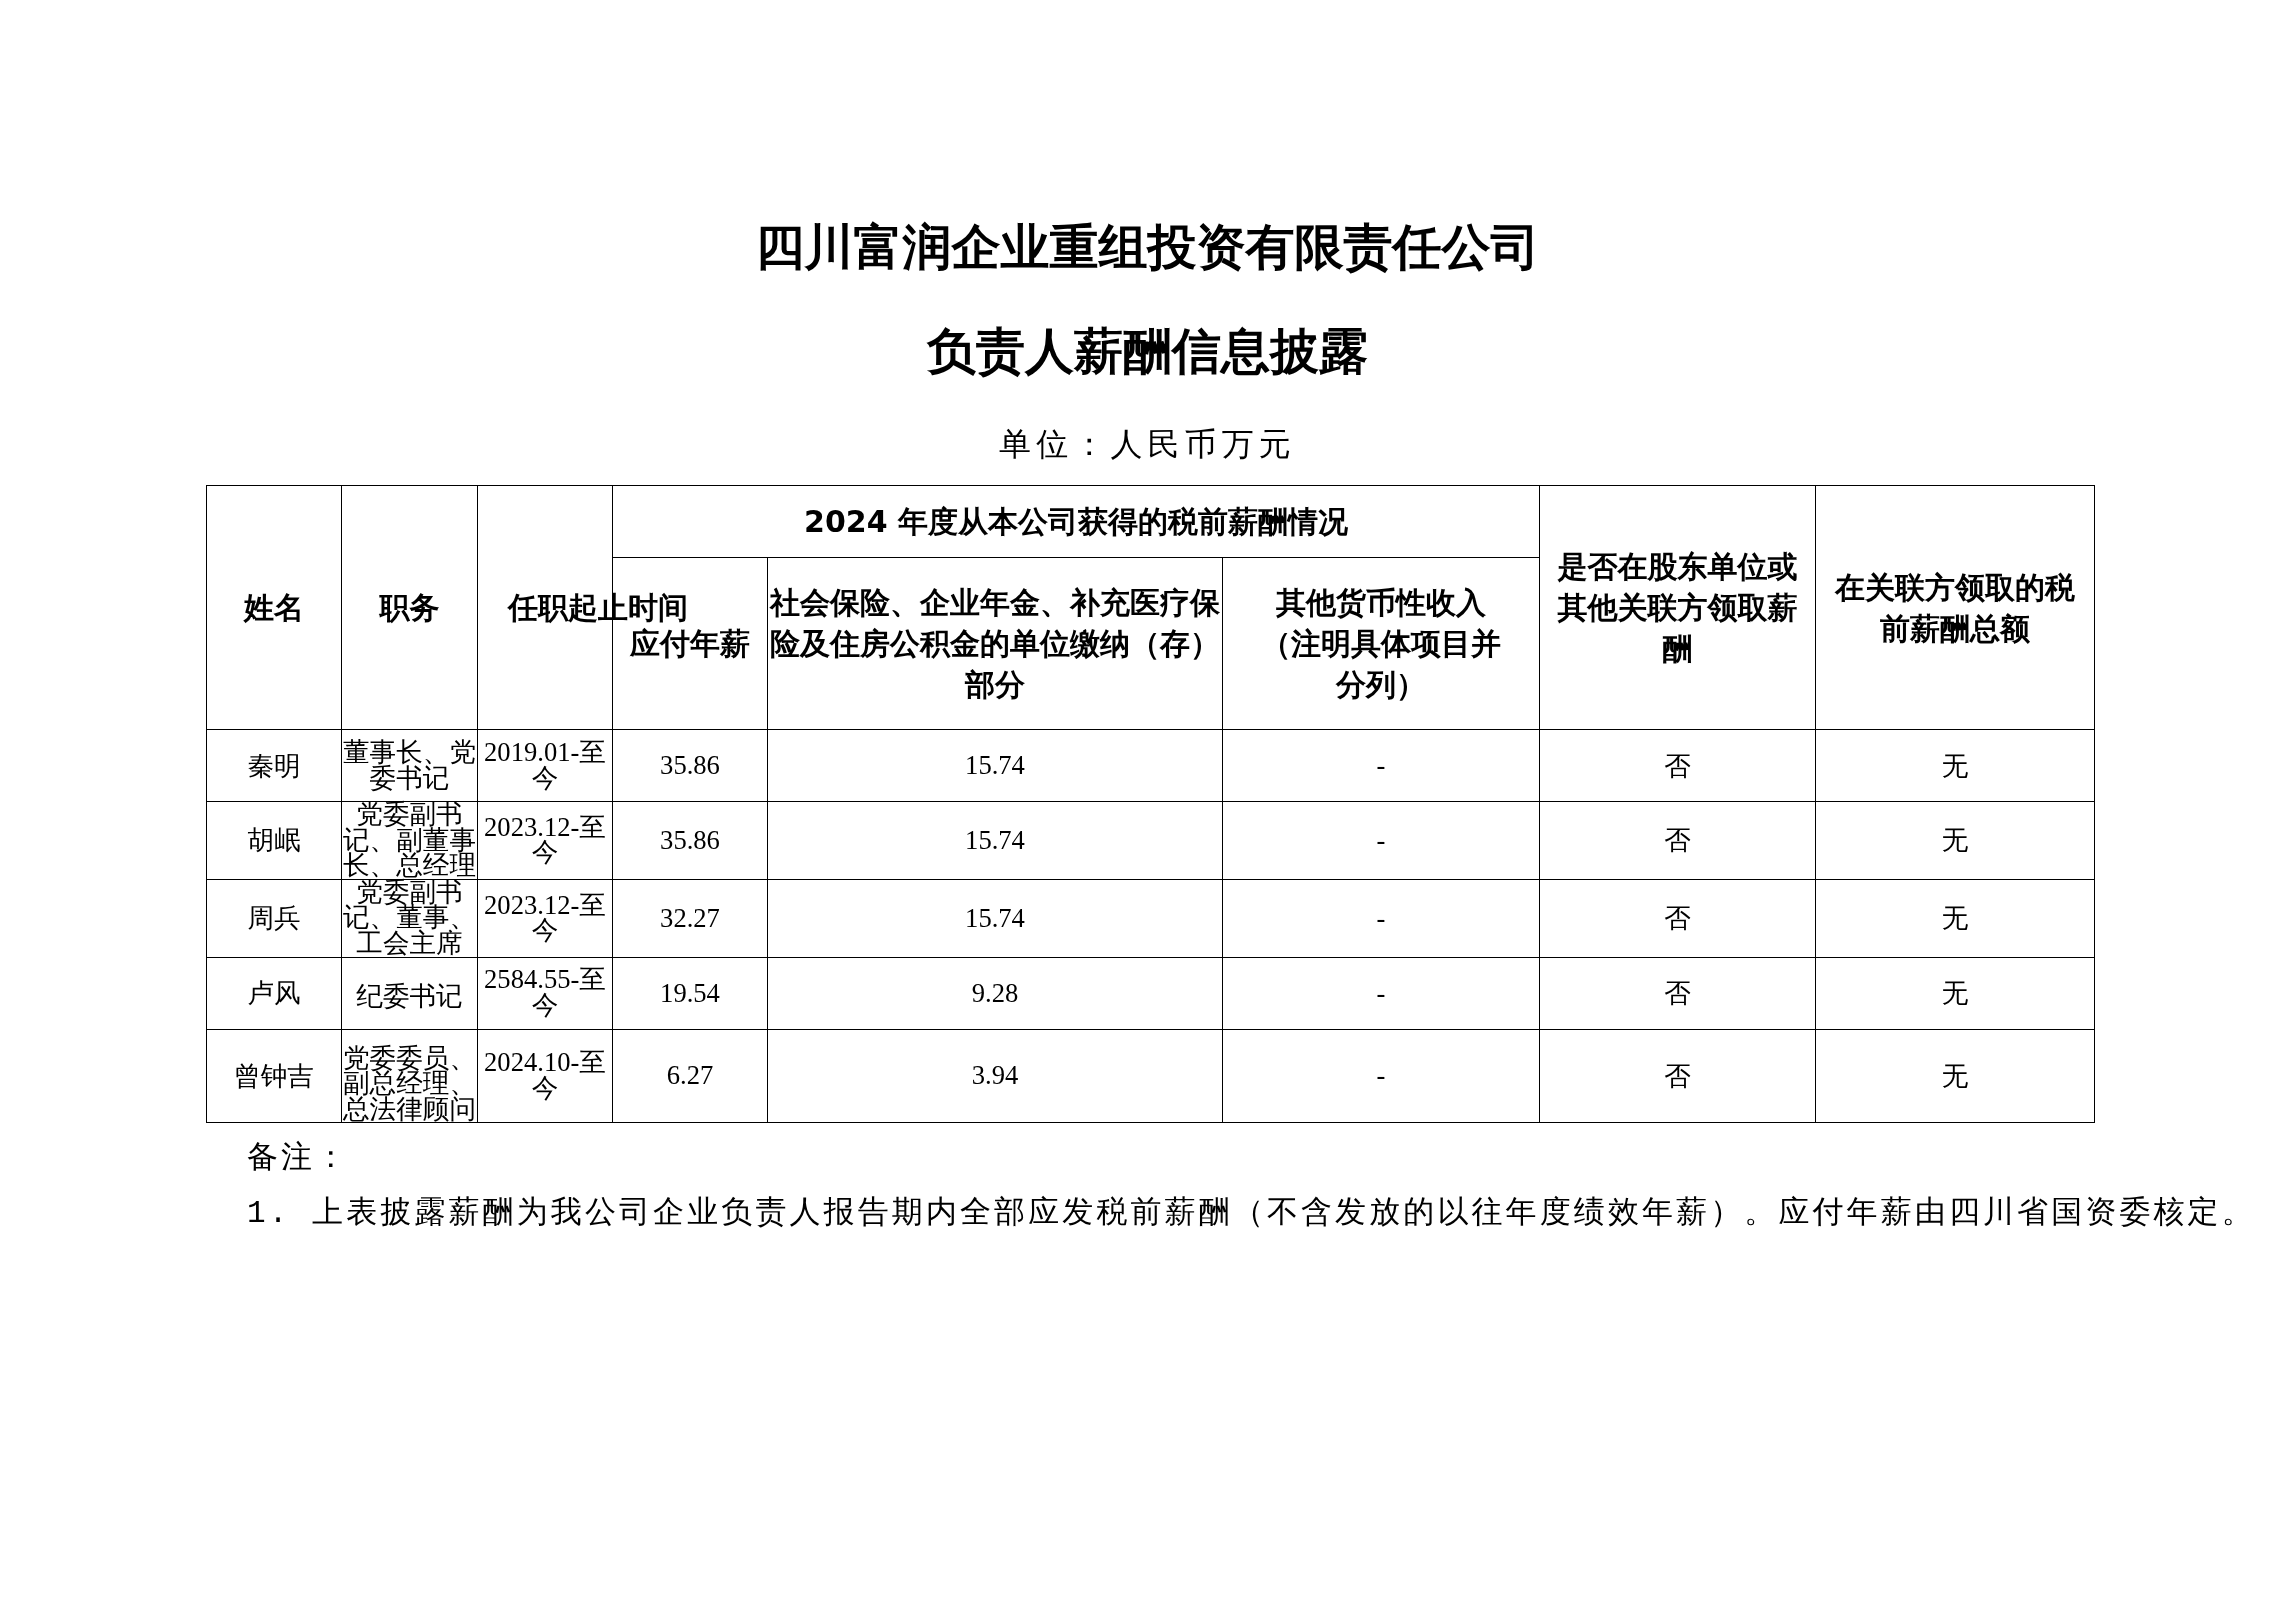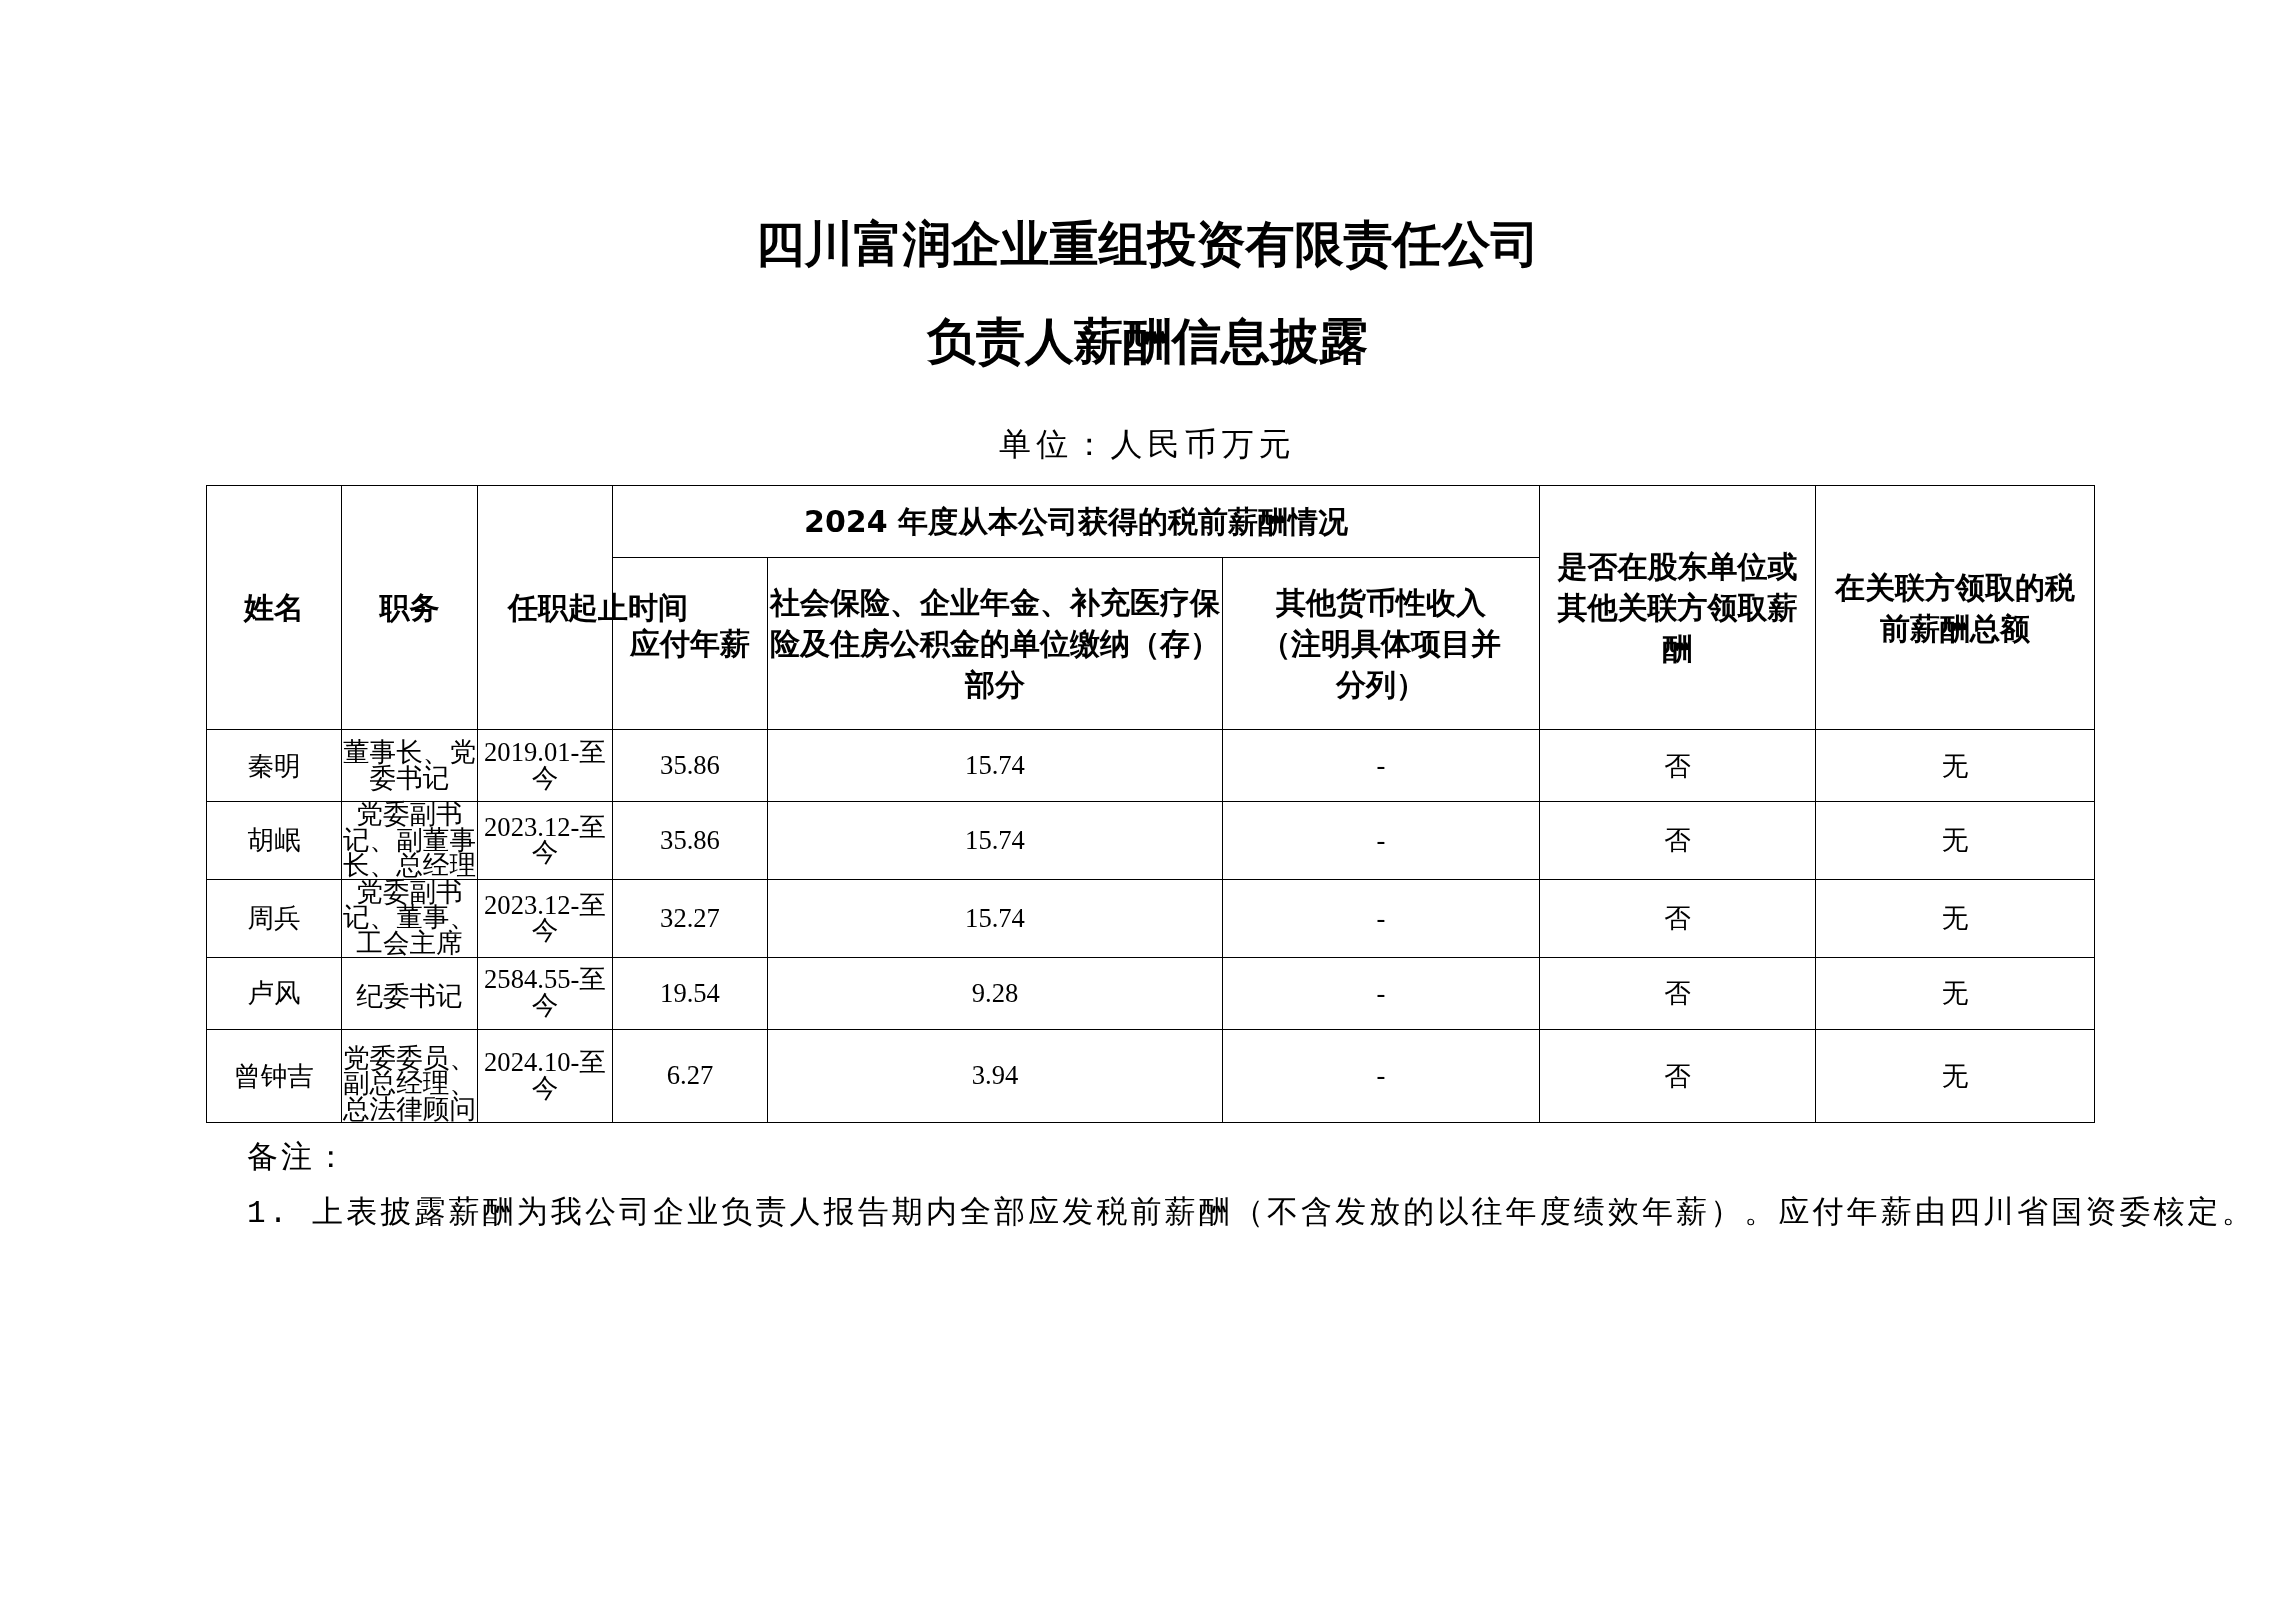--- a/index.html
+++ b/index.html
@@ -1,23 +1,23 @@
 <!DOCTYPE html>
 <html style="font-size:8.2px"><head>
 <meta charset="utf-8">
 <style>
   html, body { margin: 0; padding: 0; background: #ffffff; }
   body { width: 2295px; height: 1623px; position: relative; overflow: hidden; color: #000; }
   .title {
     position: absolute; left: 0; width: 2295px; text-align: center;
-    font-family: Liberation Mono, monospace; font-weight: bold;
+    font-family: Liberation Serif, serif; font-weight: bold;
     font-size: 49px; line-height: 56px; margin: 0;
   }
   #title1 { top: 220px; letter-spacing: 0px; }
-  #title2 { top: 317px; }
+  #title2 { top: 324px; }
   .unit {
     position: absolute; left: 0; width: 2295px; text-align: center; top: 423px;
     font-family: "Liberation Serif", "DejaVu Serif", serif; font-size: 32px; letter-spacing: 5.1px;
   }
   table.comp {
     position: absolute; left: 206px; top: 485px; border-collapse: collapse;
     table-layout: fixed; width: 1888px;
   }
   table.comp td, table.comp th { border: 1.5px solid #000; padding: 0; }
   table.comp th {

